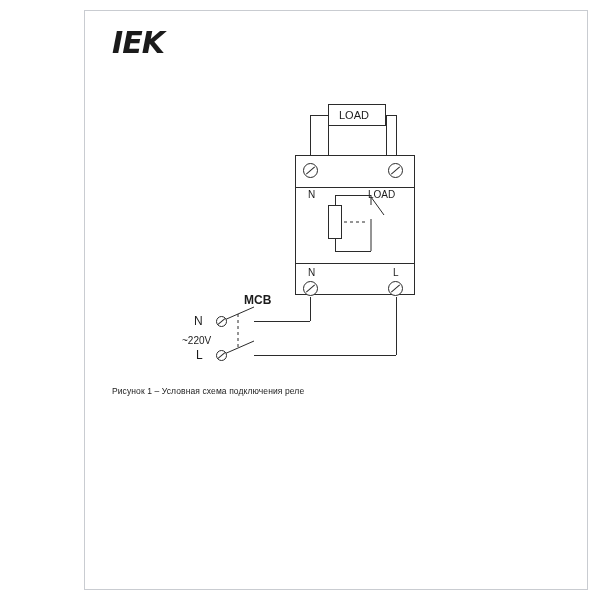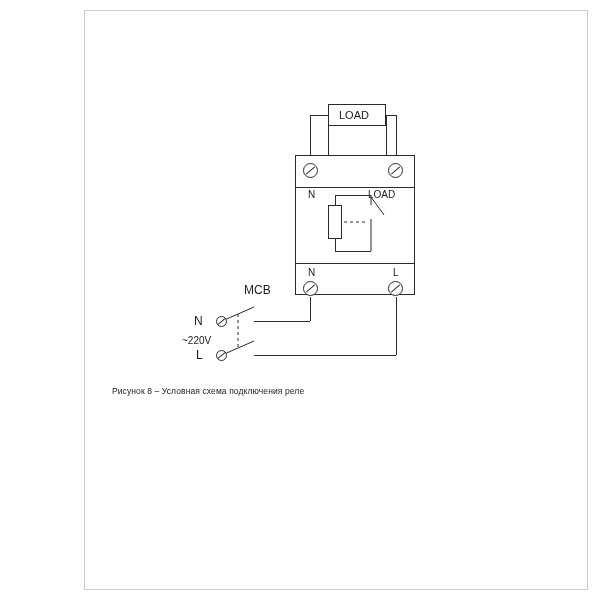--- a/index.html
+++ b/index.html
@@ -128,20 +128,21 @@
     overflow: visible;
   }
 </style>
 </head>
 <body>
 
 <div class="page">
 
   <div class="page-border"></div>
 
+  <div class="logo">IEK</div>
 
   <div class="diagram">
 
     <div class="box" style="left:178px; top:19px; width:58px; height:22px;"></div>
     <div class="lbl" style="left:189px; top:24px; font-size:11px;">LOAD</div>
 
     <div class="ln vline" style="left:178px; top:30px; height:40px;"></div>
     <div class="ln vline" style="left:236px; top:30px; height:40px;"></div>
     <div class="ln hline" style="left:160px; top:30px; width:18px;"></div>
     <div class="ln hline" style="left:236px; top:30px; width:10px;"></div>
@@ -177,35 +178,35 @@
     </svg>
 
     <div class="ln vline" style="left:160px; top:212px; height:24px;"></div>
     <div class="ln vline" style="left:246px; top:212px; height:58px;"></div>
 
     <div class="ln hline" style="left:104px; top:236px; width:56px;"></div>
     <div class="ln vline" style="left:104px; top:236px; height:0px;"></div>
 
     <div class="ln hline" style="left:104px; top:270px; width:142px;"></div>
 
-    <div class="lbl lbl-big" style="left:94px; top:198px; font-weight:normal;">MCB</div>
+    <div class="lbl lbl-big" style="left:94px; top:208px; font-weight:bold;">MCB</div>
 
     <svg class="overlay">
 
       <line x1="72" y1="236" x2="104" y2="222" stroke="#2b2b2b" stroke-width="1"></line>
 
       <line x1="72" y1="270" x2="104" y2="256" stroke="#2b2b2b" stroke-width="1"></line>
 
       <line x1="88" y1="229" x2="88" y2="263" stroke="#2b2b2b" stroke-width="1" stroke-dasharray="3,3"></line>
     </svg>
 
     <div class="term-sm" style="left:66px; top:231px;"></div>
     <div class="term-sm" style="left:66px; top:265px;"></div>
 
     <div class="lbl lbl-big" style="left:44px; top:229px;">N</div>
     <div class="lbl lbl-big" style="left:46px; top:263px;">L</div>
     <div class="lbl" style="left:32px; top:250px;">~220V</div>
 
   </div>
 
-  <div class="caption">Рисунок 8 – Условная схема подключения реле</div>
+  <div class="caption">Рисунок 1 – Условная схема подключения реле</div>
 
 </div>
 
 </body></html>

